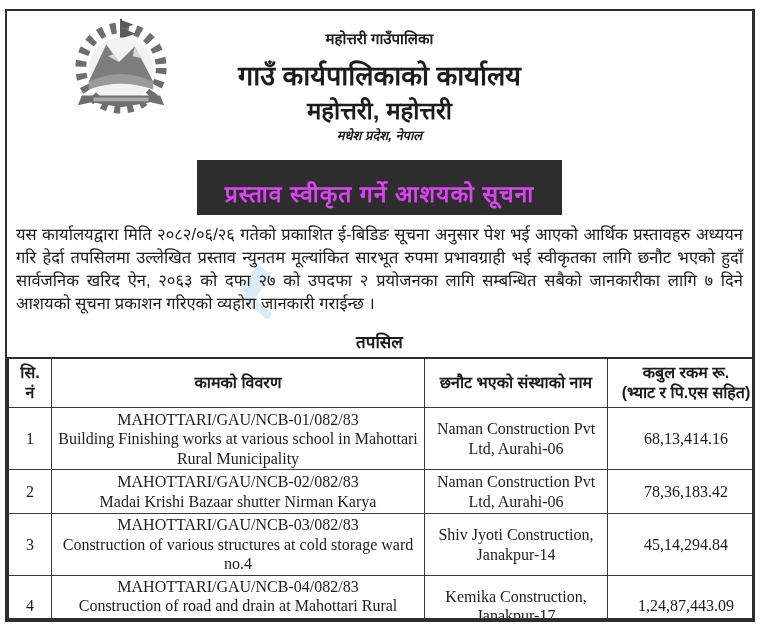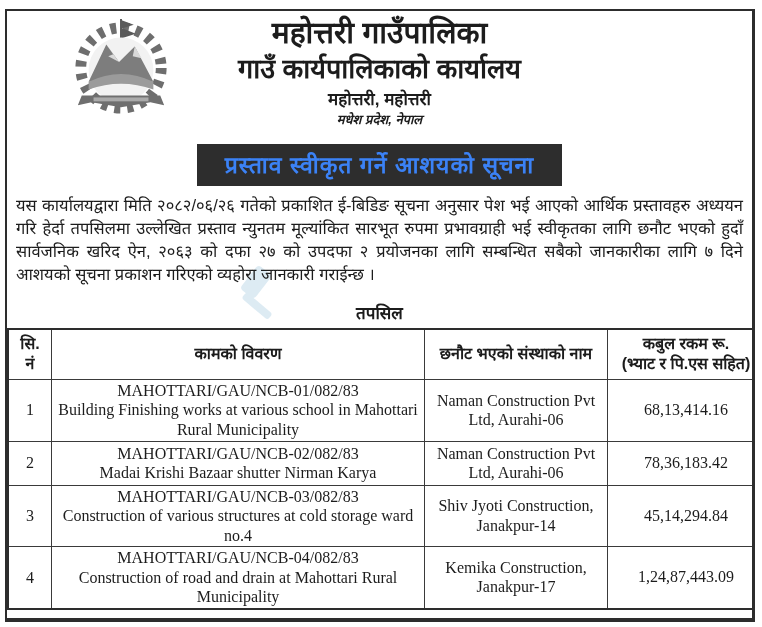--- a/index.html
+++ b/index.html
@@ -20,28 +20,28 @@
     opacity:.55;
   }
   .wm-1{color:#9cc6de;}
   .wm-2{color:#f6b48c;}
   .wm-gavel{
     position:absolute;left:212px;top:250px;z-index:0;opacity:.5;pointer-events:none;
   }
   .content{position:relative;z-index:1;}
   .logo{position:absolute;left:55px;top:6px;width:118px;height:102px;}
   .head{ text-align:center;padding-top:5px;line-height:1.15;}
-  .head .l1{font-size:30px;font-weight:bold;margin:0;}
+  .head .l1{font-size:15px;font-weight:bold;margin:14px;}
   .head .l2{font-size:27px;font-weight:bold;margin:3px 0 0;}
-  .head .l3{font-size:17px;font-weight:bold;margin:5px 0 0;}
+  .head .l3{font-size:24px;font-weight:bold;margin:5px 0 0;}
   .head .l4{font-size:13px;font-weight:bold;margin:4px 0 16px;font-style:italic;}
   .banner{
     margin:9px auto 0;width:max-content;max-width:520px;
-    background:#2d2d2d;color:#3b82f6;font-size:23px;font-weight:bold;
-    padding:4px 28px 6px;letter-spacing:1px;
+    background:#2d2d2d;color:#d946ef;font-size:23px;font-weight:bold;
+    padding:17px 28px 6px;letter-spacing:1px;
   }
   .pubdate{text-align:center;font-size:16px;font-weight:bold;margin-top:9px;}
   .bodytext{
     margin:8px 9px 9px;font-size:16.5px;line-height:23px;text-align:justify;
   }
   .tapasil{text-align:center;font-size:17px;font-weight:bold;margin-top:15px;}
   table.notice{
     margin:4px auto 0;border-collapse:collapse;width:728px;table-layout:fixed;
     background:transparent;
   }

